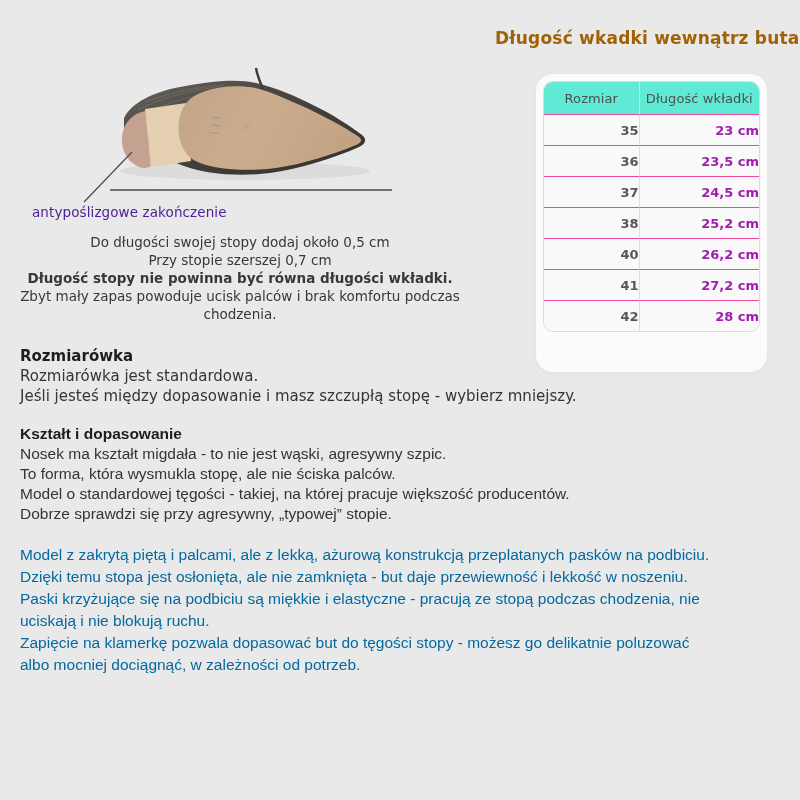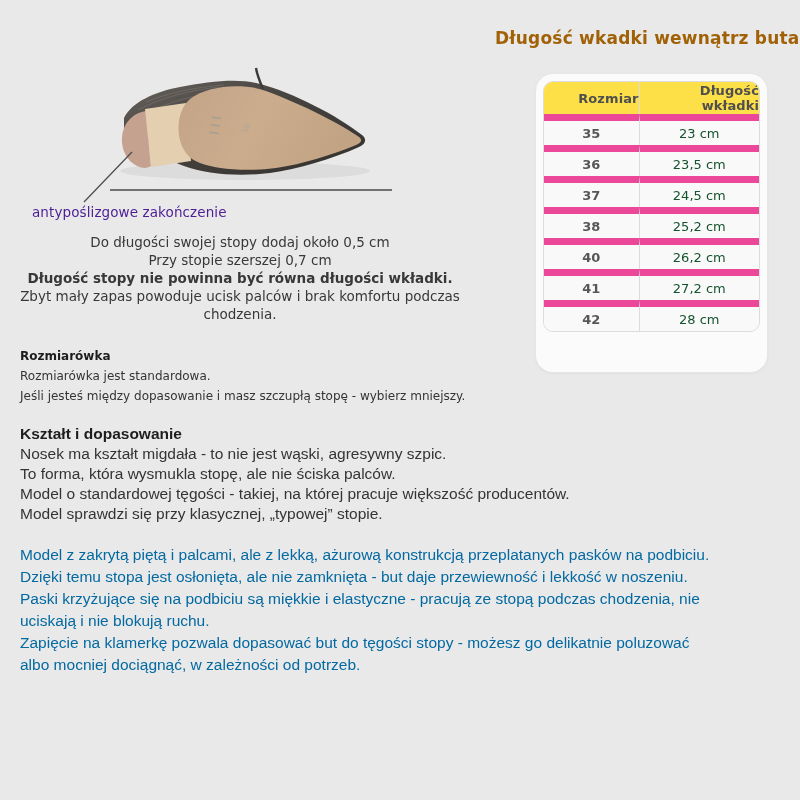--- a/index.html
+++ b/index.html
@@ -32,32 +32,32 @@
     position:absolute; left:535px; top:73px; width:233px; height:300px;
     background:#fbfbfb; border:1px solid #e6e6e6; border-radius:18px;
     padding:7px; box-shadow:0 1px 3px rgba(0,0,0,.04);
   }
   table.size-table {
     width:100%; border-collapse:separate; border-spacing:0;
     font-size:13px; border-radius:10px; overflow:hidden;
     border:1px solid #dcdcdc;
   }
   .size-table th {
-    background:#fde047; color:#4f4f4f; font-weight:700;
-    height:32px; text-align:right; letter-spacing:.1px;
+    background:#5eead4; color:#4f4f4f; font-weight:400;
+    height:32px; text-align:center; letter-spacing:.1px;
   }
   .size-table th + th, .size-table td + td { border-left:1px solid #dcdcdc; }
   .size-table td {
-    height:31px; text-align:center; border-top:7px solid #ec4899;
+    height:31px; text-align:right; border-top:1px solid #ec4899;
     background:#f9f9f9;
   }
   .size-table td.size-cell  { color:#575757; font-weight:600; width:44%; }
-  .size-table td.length-cell{ color:#14532d; font-weight:400; }
+  .size-table td.length-cell{ color:#a21caf; font-weight:700; }
   
-  .text-section { position:absolute; left:20px; font-size:12px; line-height:20px; color:#343434; }
+  .text-section { position:absolute; left:20px; font-size:15px; line-height:20px; color:#343434; }
   .text-section .heading { font-weight:700; color:#1d1d1d; }
   .section-rozmiarowka { top:346px; }
   .section-ksztalt { top:424px; font-family:"Liberation Sans", sans-serif; font-size:15.5px; }
   
   .description {
     position:absolute; left:20px; top:544px; width:775px;
     font-family:"Liberation Sans", sans-serif;
     font-size:15.5px; line-height:22px; color:#0369a1;
   }
   .nowrap { white-space:nowrap; }
@@ -169,21 +169,21 @@
     <div class="heading">Rozmiarówka</div>
     <div class="nowrap">Rozmiarówka jest standardowa.</div>
     <div class="nowrap">Jeśli jesteś między dopasowanie i masz szczupłą stopę - wybierz mniejszy.</div>
   </div>
 
   <div class="text-section section-ksztalt">
     <div class="heading">Kształt i dopasowanie</div>
     <div class="nowrap">Nosek ma kształt migdała -  to nie jest wąski, agresywny szpic.</div>
     <div class="nowrap">To forma, która wysmukla stopę, ale nie ściska palców.</div>
     <div class="nowrap">Model o standardowej tęgości - takiej, na której pracuje większość producentów.</div>
-    <div class="nowrap">Model sprawdzi się przy klasycznej, „typowej” stopie.</div>
+    <div class="nowrap">Dobrze sprawdzi się przy agresywny, „typowej” stopie.</div>
   </div>
 
   <div class="description">
     <div class="nowrap">Model z zakrytą piętą i palcami, ale z lekką, ażurową konstrukcją przeplatanych pasków na podbiciu.</div>
     <div class="nowrap">Dzięki temu stopa jest osłonięta, ale nie zamknięta - but daje przewiewność i lekkość w noszeniu.</div>
     <div class="nowrap">Paski krzyżujące się na podbiciu są miękkie i elastyczne - pracują ze stopą podczas chodzenia, nie</div>
     <div class="nowrap">uciskają i nie blokują ruchu.</div>
     <div class="nowrap">Zapięcie na klamerkę pozwala dopasować but do tęgości stopy - możesz go delikatnie poluzować</div>
     <div class="nowrap">albo mocniej dociągnąć, w zależności od potrzeb.</div>
   </div>

